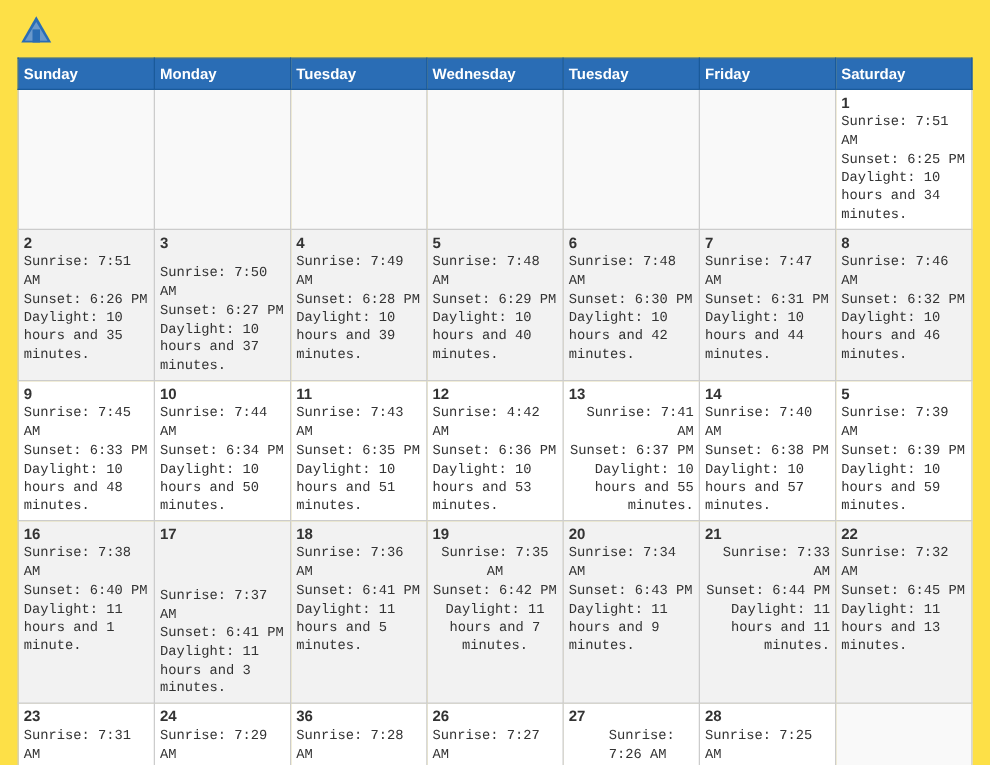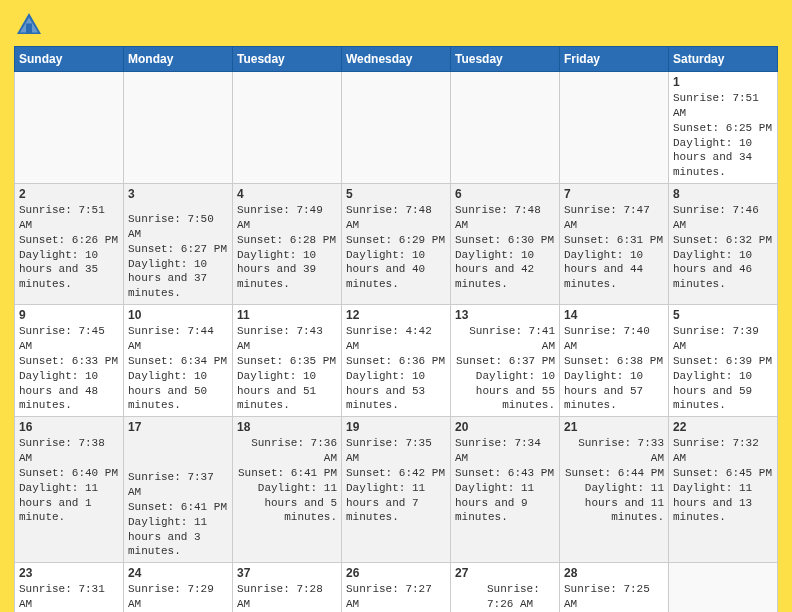--- a/index.html
+++ b/index.html
@@ -247,27 +247,27 @@
 Daylight: 11 hours and 1 minute.</div>
           </td>
           <td>
             <span class="day-num">17</span>
             <div class="day-info" style="white-space: pre-line; margin-top: 36px;">Sunrise: 7:37 AM
 Sunset: 6:41 PM
 Daylight: 11 hours and 3 minutes.</div>
           </td>
           <td>
             <span class="day-num">18</span>
-            <div class="day-info" style="white-space: pre-line; text-align: right;">Sunrise: 7:36 AM
+            <div class="day-info" style="white-space: pre-line;">Sunrise: 7:36 AM
 Sunset: 6:41 PM
 Daylight: 11 hours and 5 minutes.</div>
           </td>
           <td>
             <span class="day-num">19</span>
-            <div class="day-info" style="white-space: pre-line;">Sunrise: 7:35 AM
+            <div class="day-info" style="white-space: pre-line; text-align: center;">Sunrise: 7:35 AM
 Sunset: 6:42 PM
 Daylight: 11 hours and 7 minutes.</div>
           </td>
           <td>
             <span class="day-num">20</span>
             <div class="day-info" style="white-space: pre-line;">Sunrise: 7:34 AM
 Sunset: 6:43 PM
 Daylight: 11 hours and 9 minutes.</div>
           </td>
           <td>
@@ -290,21 +290,21 @@
 Sunset: 6:46 PM
 Daylight: 11 hours and 15 minutes.</div>
           </td>
           <td>
             <span class="day-num">24</span>
             <div class="day-info" style="white-space: pre-line;">Sunrise: 7:29 AM
 Sunset: 6:47 PM
 Daylight: 11 hours and 17 minutes.</div>
           </td>
           <td>
-            <span class="day-num">37</span>
+            <span class="day-num">36</span>
             <div class="day-info" style="white-space: pre-line;">Sunrise: 7:28 AM
 Sunset: 6:48 PM
 Daylight: 11 hours and 19 minutes.</div>
           </td>
           <td>
             <span class="day-num">26</span>
             <div class="day-info" style="white-space: pre-line;">Sunrise: 7:27 AM
 Sunset: 6:48 PM
 Daylight: 11 hours and 21 minutes.</div>
           </td>

